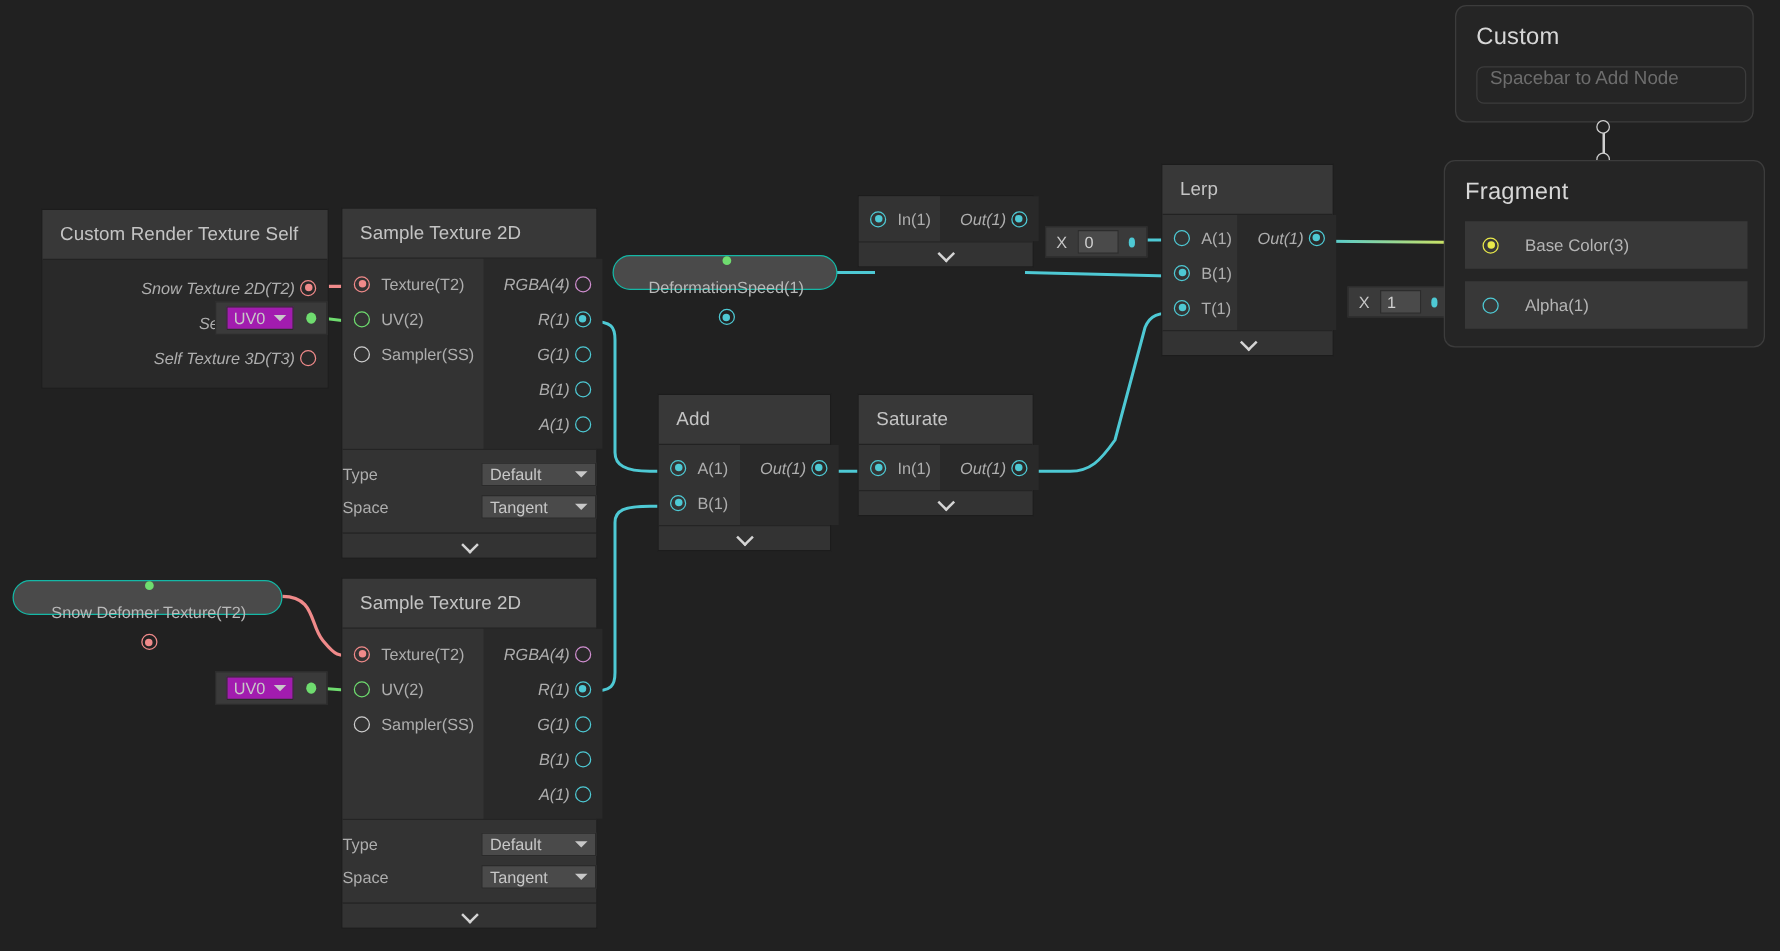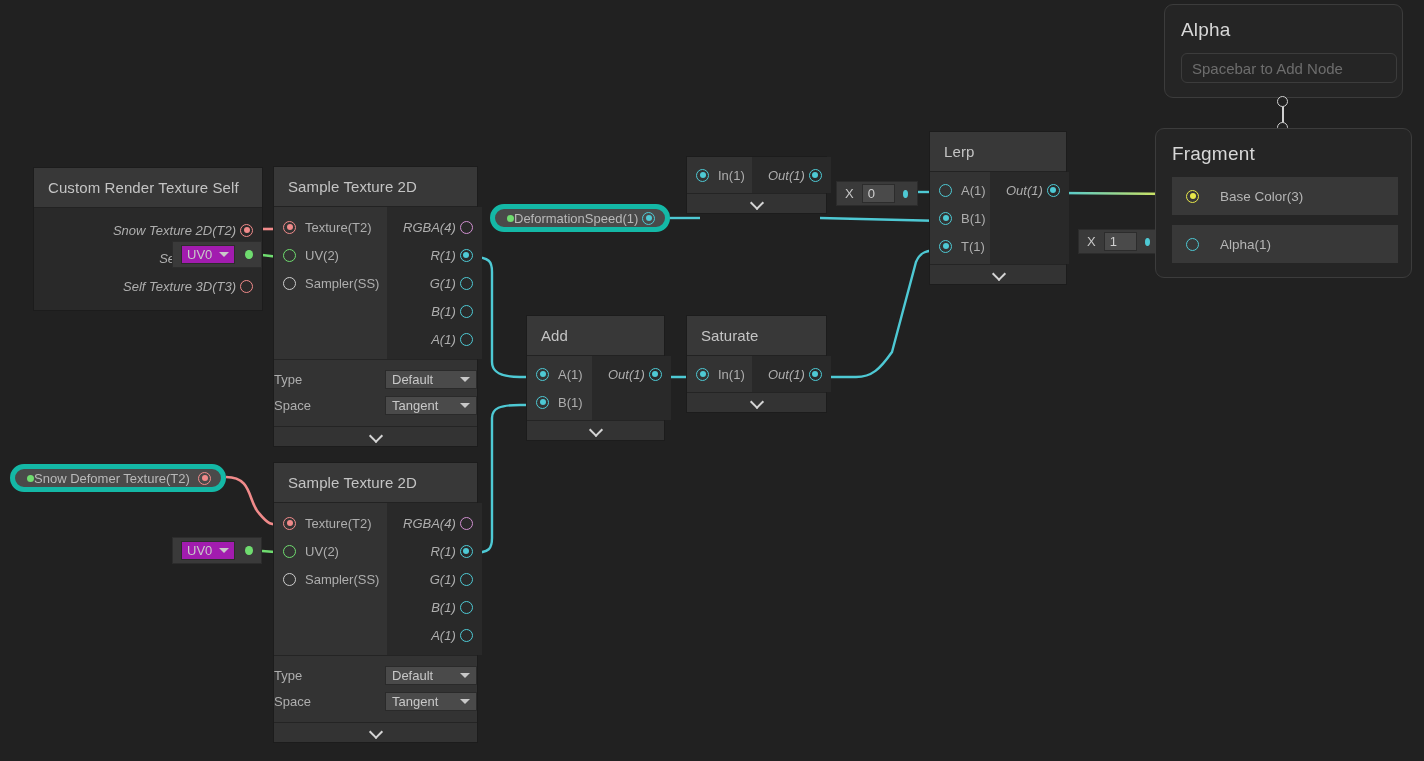--- a/index.html
+++ b/index.html
@@ -48,23 +48,23 @@
   }
   .dropdown .dd-text{ flex:1 1 auto; }
   .caret{ width:0;height:0;border-left:5px solid transparent;border-right:5px solid transparent;border-top:5px solid #c8c8c8; }
   .node-foot{ background:#333333; border-top:1px solid #242424; height:20px; display:flex; align-items:center; justify-content:center; }
   .chev{ width:11px; height:6px; position:relative; }
   .chev::before{ content:""; position:absolute; left:0; top:0; width:8px;height:8px;
       border-right:2px solid #d5d5d5; border-bottom:2px solid #d5d5d5; transform:rotate(45deg); left:1px; top:-3px;}
 
   
   .pill{
-    position:absolute; height:28px; background:#4a4a4a; border:5px solid #14b8a6;
+    position:absolute; height:28px; background:#4a4a4a; border:1px solid #14b8a6;
     border-radius:14px; display:flex; align-items:center; padding:0 10px 0 12px;
-    font-size:13px; color:#b9b9b9; white-space:nowrap; gap:0;
+    font-size:13px; color:#b9b9b9; white-space:nowrap; gap:10px;flex-direction:column;
   }
   .pill .dot{ width:7px;height:7px;border-radius:50%;background:#6fdc6f; flex:0 0 auto;}
   .pill .pname{ flex:1 1 auto; }
 
   
   .uvwidget{
     position:absolute; height:27px; background:#3a3a3a; border:1px solid #2c2c2c;
     display:flex; align-items:center; padding:0 8px 0 8px; gap:10px;
   }
   .uvwidget .dd2{
@@ -86,21 +86,21 @@
   .xdot{ width:8px;height:8px;border-radius:50%;background:#4ec9d4; }
 
   
   .master{
     position:absolute; background:#252525; border:1px solid #3c3c3c; border-radius:9px;
     padding:14px 16px 16px 16px;
   }
   .master-title{ font-size:19px; color:#d7d7d7; margin-bottom:12px; letter-spacing:.2px; }
   .addnode-hint{
     width:216px; height:30px; border:1px solid #3c3c3c; border-radius:6px;
-    display:flex; align-items:center; padding-left:10px; color:#6d6d6d; font-size:15px;
+    display:flex; align-items:flex-start; padding-left:10px; color:#6d6d6d; font-size:15px;
   }
   .block-row{
     height:38px; background:#383838; display:flex; align-items:center;
     padding-left:14px; gap:21px; margin-bottom:10px; width:226px;
   }
   .block-row:last-child{ margin-bottom:16px; }
   .block-row .blbl{ font-size:13.5px; color:#b5b5b5; }
   .anchor{
     position:absolute; width:11px;height:11px;border-radius:50%;
     border:1.6px solid #cfcfcf; background:#212121;
@@ -423,21 +423,21 @@
 
   <div class="xwidget" style="left:1078px; top:229px; width:82px;">
     <span>X</span>
     <span class="xfield">
       <span>1</span>
     </span>
     <span class="xdot"></span>
   </div>
 
   <div class="master" style="left:1164px; top:4px; width:239px; height:94px;">
-    <div class="master-title">Alpha</div>
+    <div class="master-title">Custom</div>
     <div class="addnode-hint">
       <span>Spacebar to Add Node</span>
     </div>
   </div>
   <div class="anchor" style="left:1277px; top:96px;"></div>
   <div class="anchor" style="left:1277px; top:122px;"></div>
 
   <div class="master" style="left:1155px; top:128px; width:257px; height:150px;">
     <div class="master-title">Fragment</div>
     <div class="block-row">

